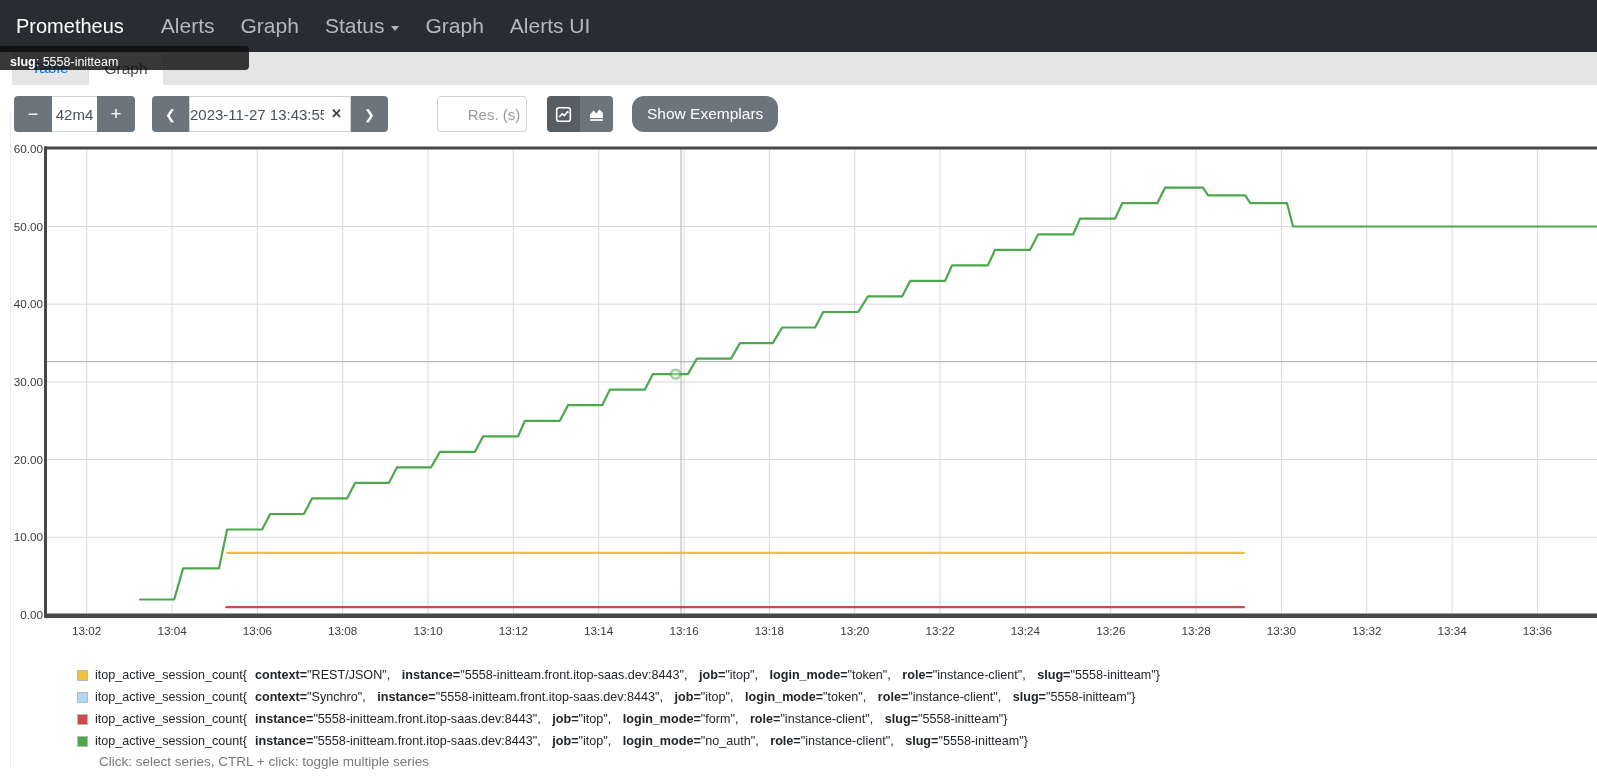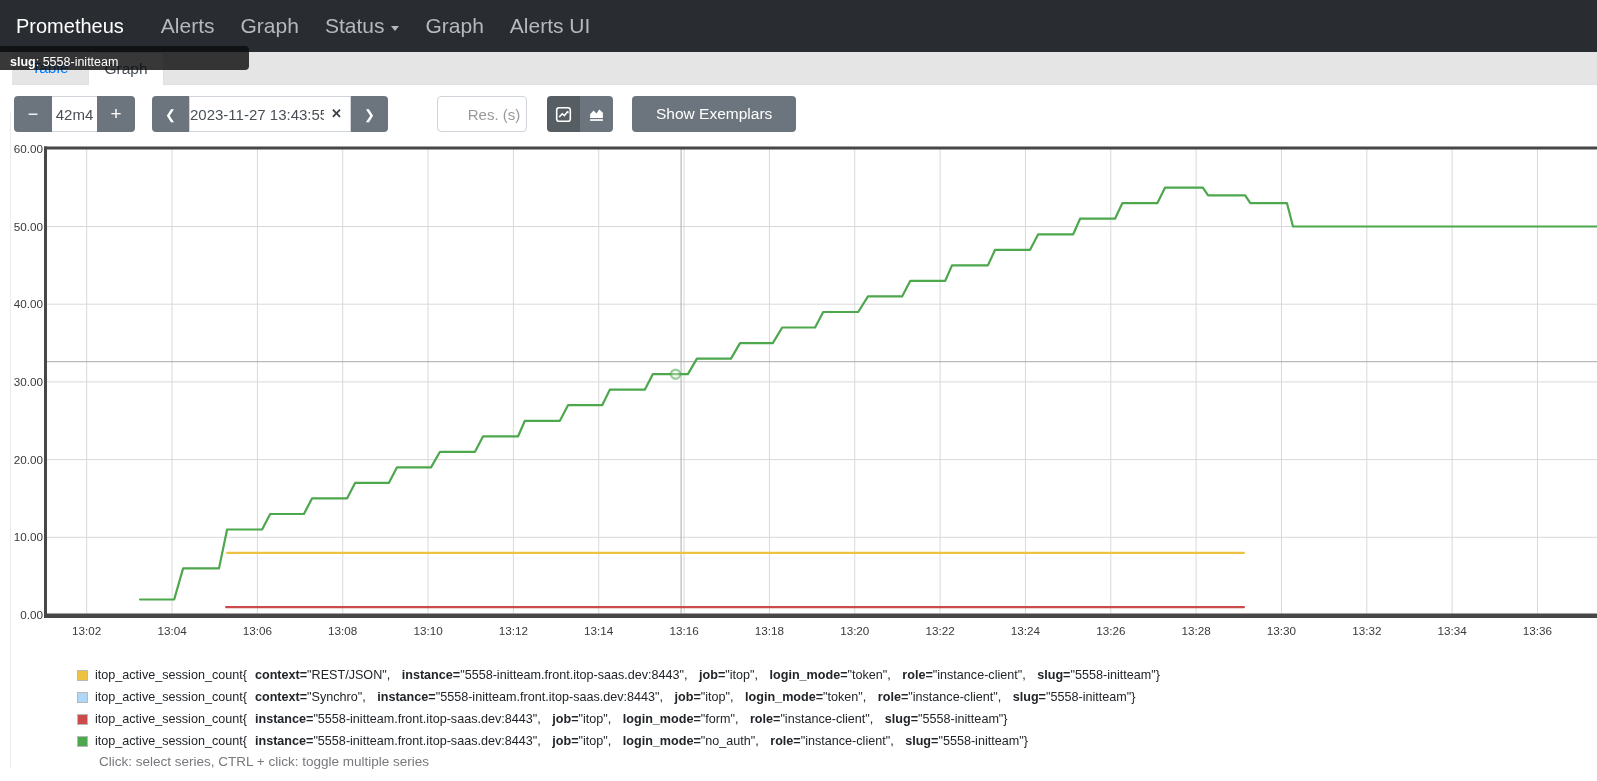--- a/index.html
+++ b/index.html
@@ -38,21 +38,21 @@
     font-family:inherit; font-size:16px; }
   .grp > :first-child { border-radius:4px 0 0 4px; }
   .grp > :last-child { border-radius:0 4px 4px 0; }
   .btn.darker { background:#565e64; }
   .ipt { border:1px solid #ced4da; height:36px; background:#fff; color:#495057;
     font-family:inherit; font-size:15px; text-align:center; outline:none; }
   .ipt::placeholder { color:#999; }
   .time-wrap { position:relative; }
   .clear-x { position:absolute; right:9px; top:0; line-height:36px; color:#3c4146;
     font-size:13px; font-weight:bold; cursor:pointer; }
-  .btn-exemplars { border-radius:4px; font-size:15.5px; padding:0 24px; }
+  .btn-exemplars { border-radius:12px; font-size:15.5px; padding:0 15px; }
   .icon-btn { width:33px; }
   
   .panel-edge { position:absolute; left:10px; top:112px; width:1px; height:656px; background:#ececec; }
   .chart-region { position:absolute; top:140px; left:0; width:1597px; height:505px; }
   
   .legend { position:absolute; top:664px; left:63px; width:1500px; }
   .legend-row { display:flex; align-items:center; height:22px; cursor:pointer;
     font-size:12.6px; color:#212529; white-space:nowrap; }
   .swatch { display:inline-block; width:11px; height:11px; border:1px solid #b9b9b9;
     margin-left:14px; margin-right:7px; flex:none; }

